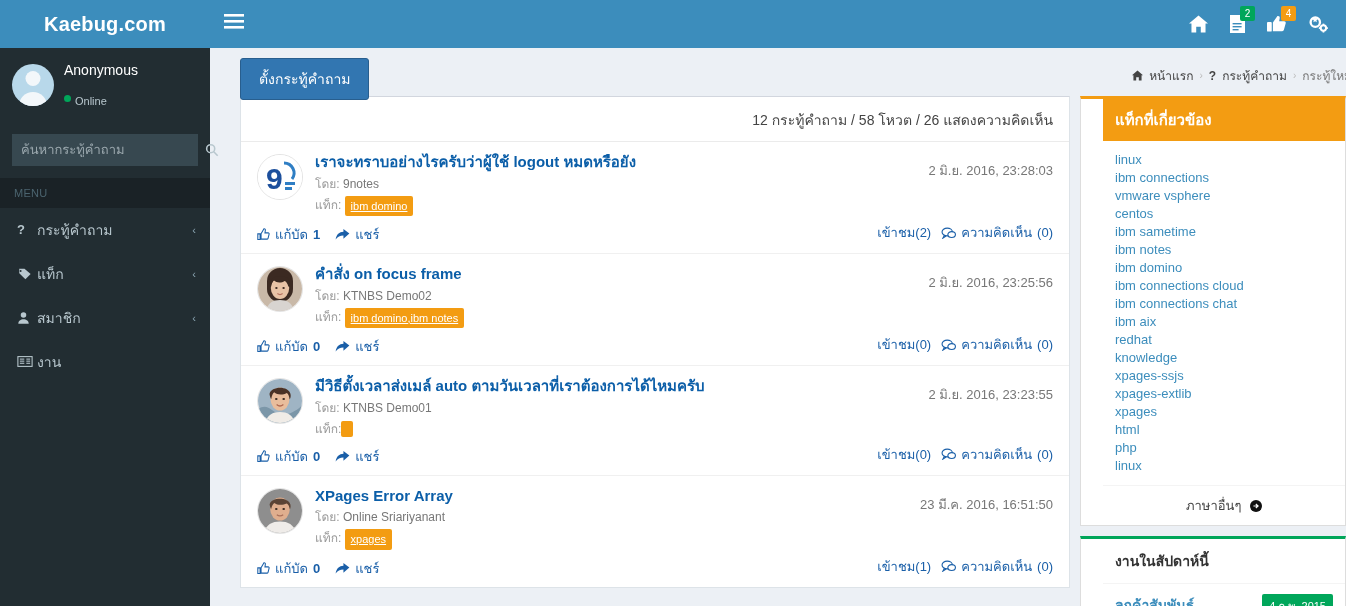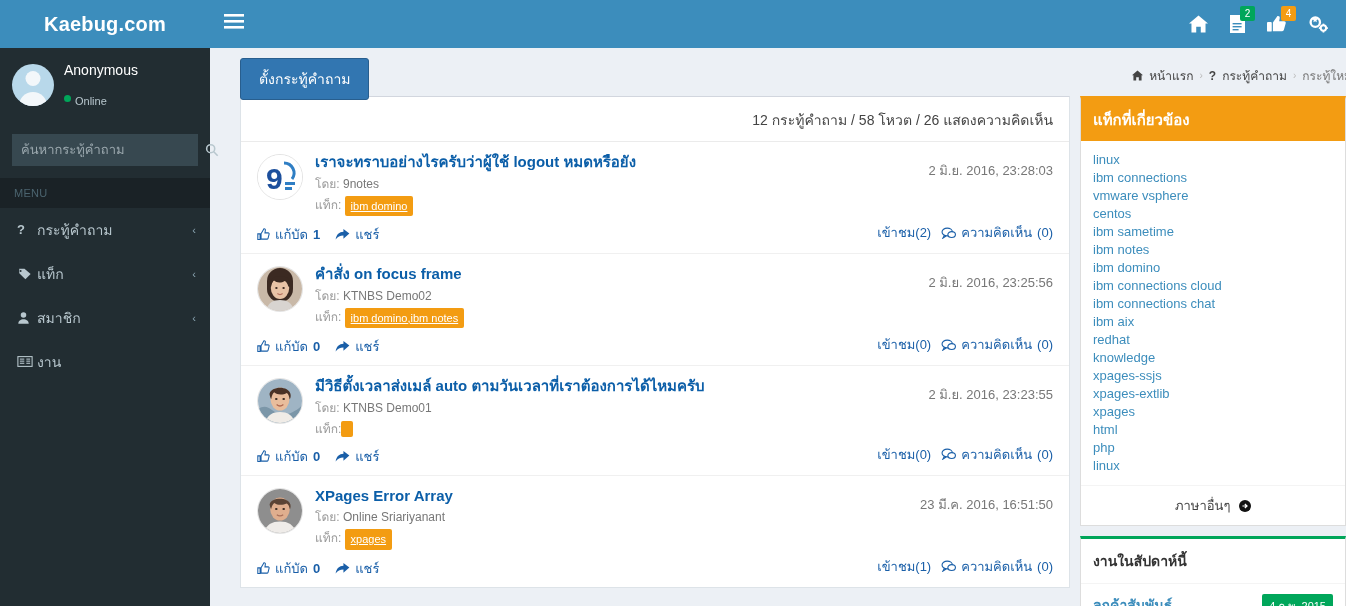--- a/index.html
+++ b/index.html
@@ -175,21 +175,21 @@
     position: absolute; right: 16px; top: 18px;
     text-align: right; font-size: 13px; color: #777;
   }
   .post-right2 {
     position: absolute; right: 16px; bottom: 10px;
     display: flex; align-items: center; gap: 10px;
     font-size: 13px; color: #1a5fa8;
   }
 
   
-  .panel { background: #fff; border: 1px solid #ddd; margin-bottom: 10px; }
+  .panel { background: #fff; border: 1px solid #ddd; margin-bottom: 10px; padding-left: 22px; }
   .panel.orange { border-top: 3px solid #f39c12; }
   .panel.green { border-top: 3px solid #00a65a; }
   .panel-head-orange {
     background: #f39c12; color: #fff; font-size: 15px;
     font-weight: bold; padding: 9px 12px;
   }
   .panel-head-plain {
     color: #333; font-size: 14px; font-weight: bold;
     padding: 11px 12px; border-bottom: 1px solid #f4f4f4;
   }

